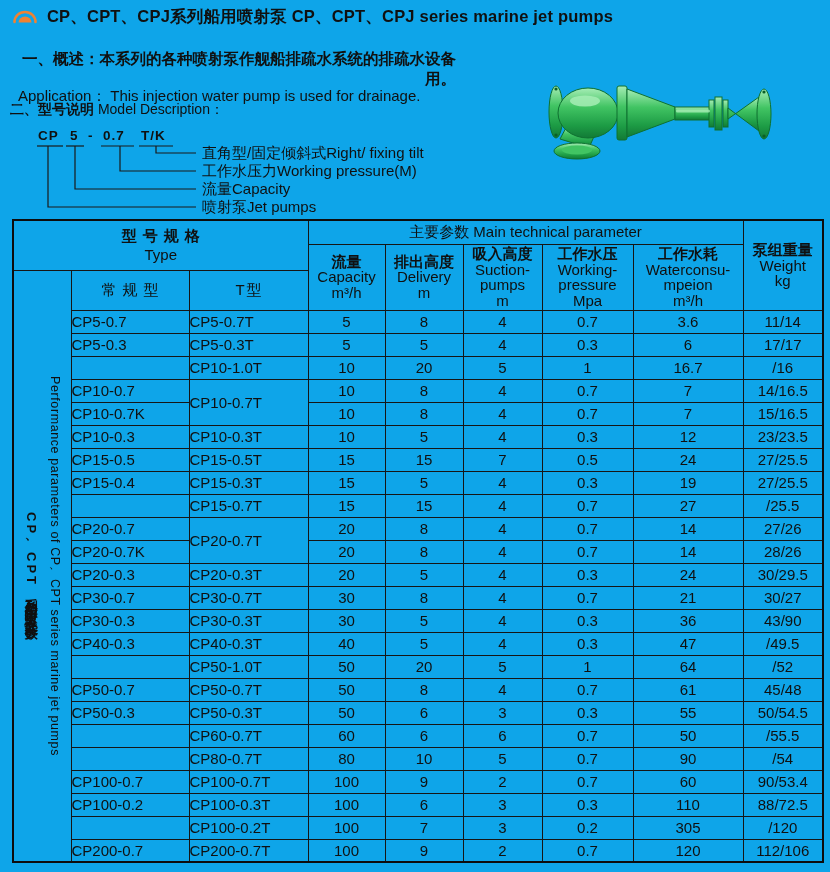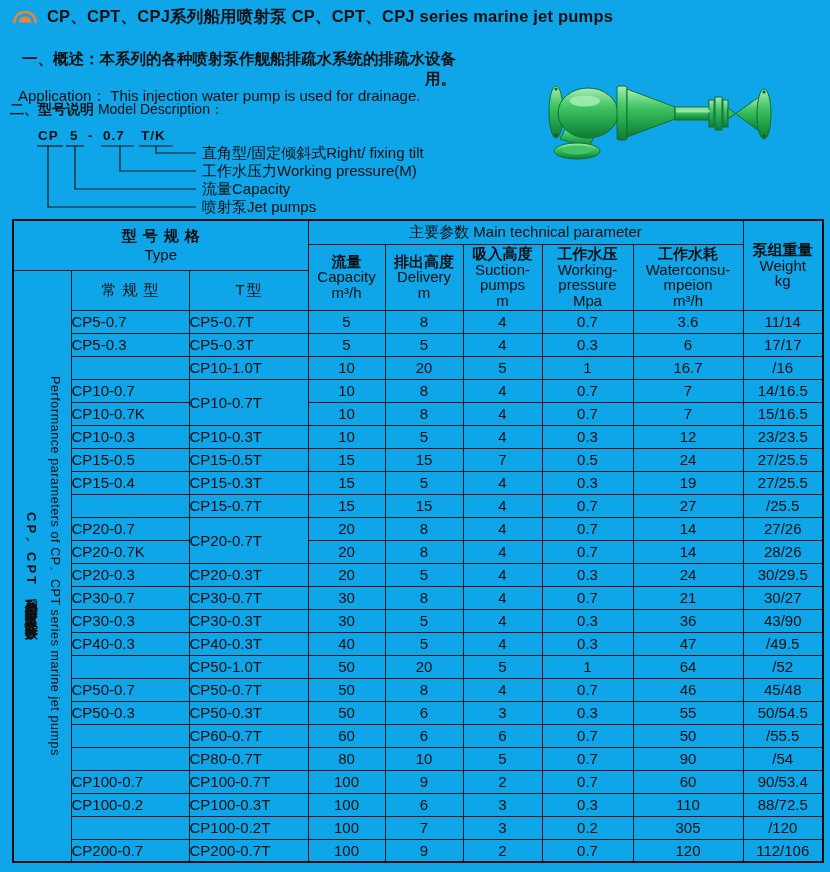--- a/index.html
+++ b/index.html
@@ -343,21 +343,21 @@
           <td>64</td>
           <td>/52</td>
         </tr>
         <tr class="r">
           <td class="ml">CP50-0.7</td>
           <td class="ml">CP50-0.7T</td>
           <td>50</td>
           <td>8</td>
           <td>4</td>
           <td>0.7</td>
-          <td>46</td>
+          <td>61</td>
           <td>45/48</td>
         </tr>
         <tr class="r">
           <td class="ml">CP50-0.3</td>
           <td class="ml">CP50-0.3T</td>
           <td>50</td>
           <td>6</td>
           <td>3</td>
           <td>0.3</td>
           <td>55</td>

